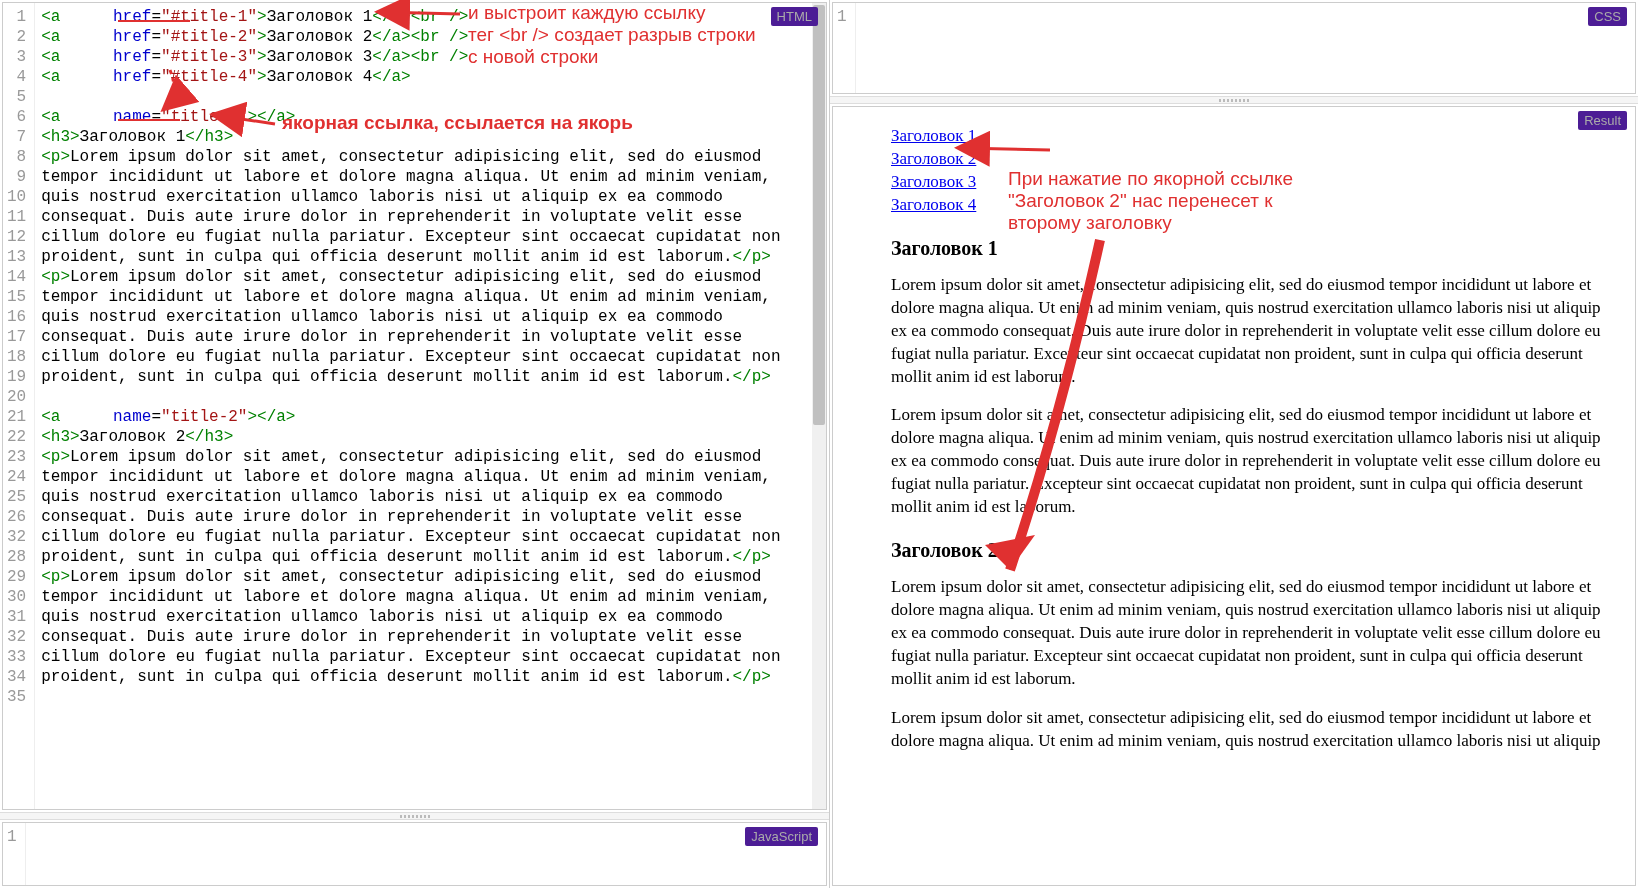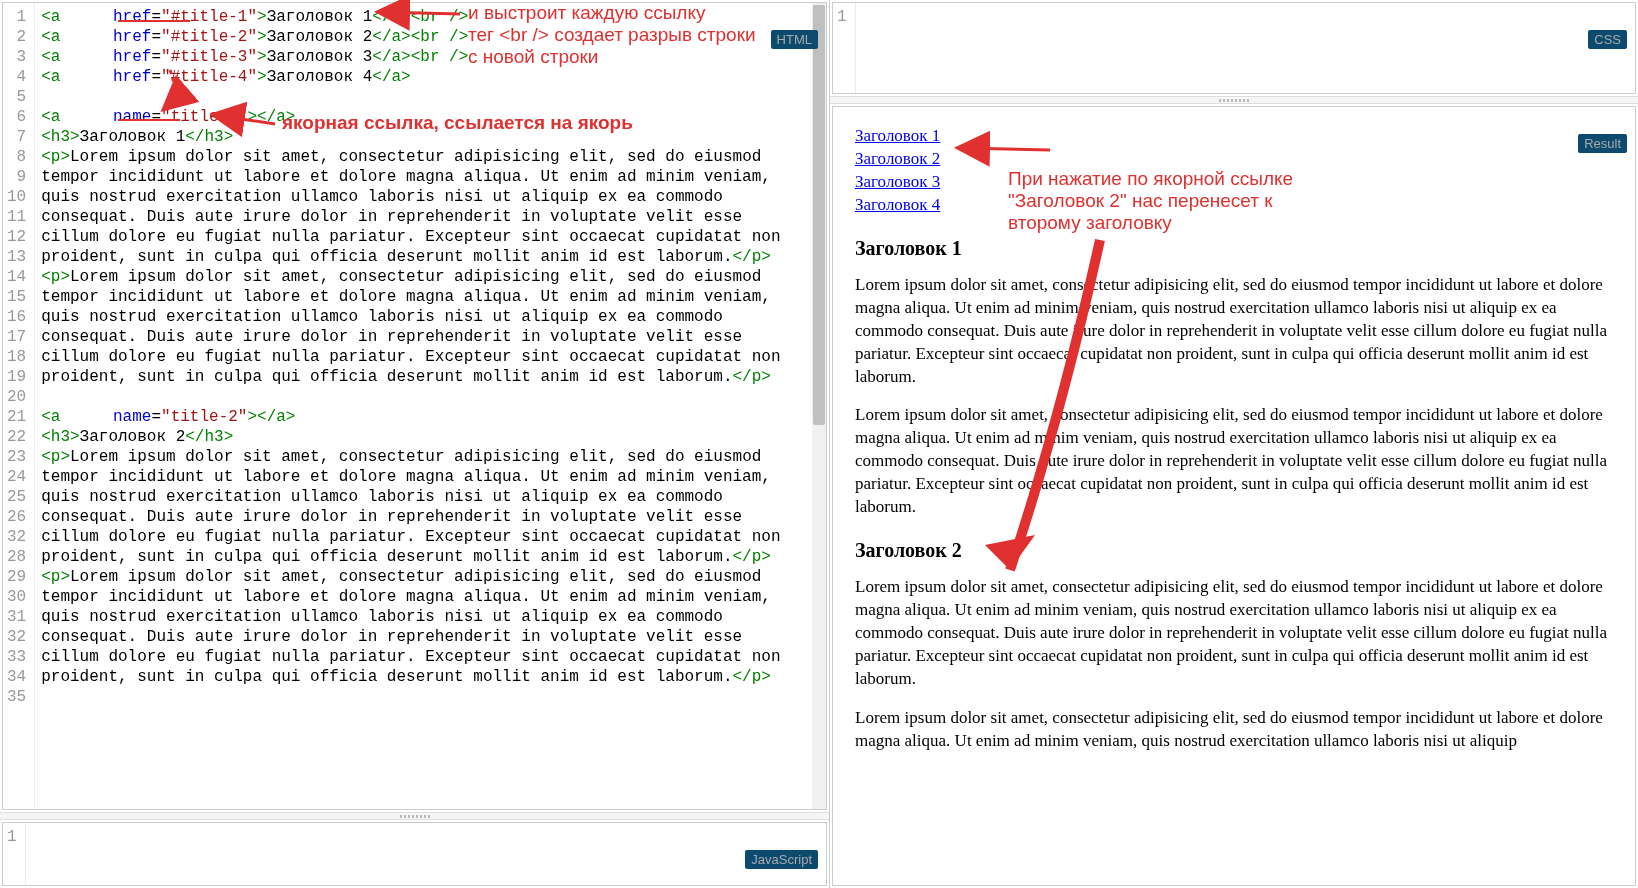--- a/index.html
+++ b/index.html
@@ -32,30 +32,29 @@
   border: 1px solid #ccc;
   background: #fff;
   margin: 2px;
 }
 .panel-label {
   position: absolute;
   top: 4px;
   right: 8px;
   font-size: 13px;
   color: #aaa;
-  background: #0c4a6e;
+  background: #4c1d95;
   padding: 2px 6px;
   border-radius: 2px;
   z-index: 5;
-  margin-top: 23px;
 }
 .html-panel { flex: 1 1 auto; height: 714px; overflow: hidden; }
 .js-panel { height: 64px; }
 .css-panel { height: 92px; }
-.result-panel { flex: 1; overflow: hidden; }
+.result-panel { flex: 1; overflow: hidden; padding-left: 36px; }
 
 .code-area {
   display: flex;
   font-family: "Courier New", monospace;
   font-size: 16px;
   line-height: 20px;
   height: 100%;
   overflow: hidden;
   position: relative;
 }

